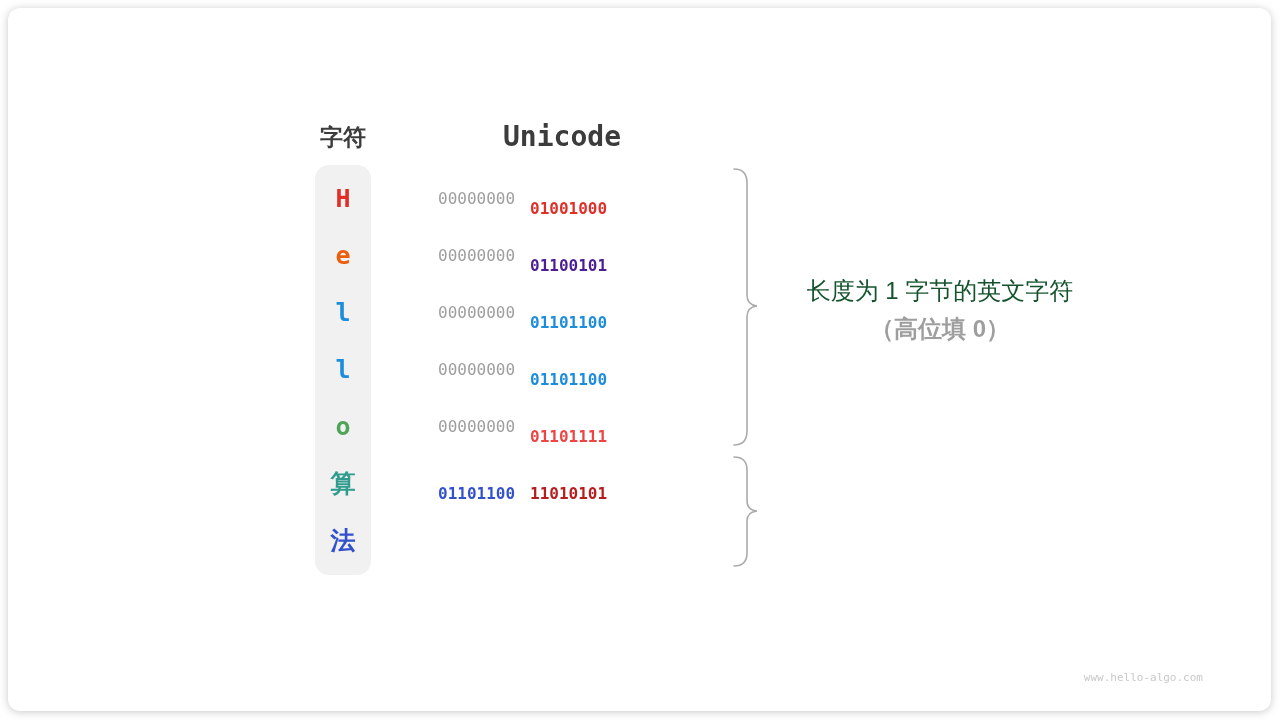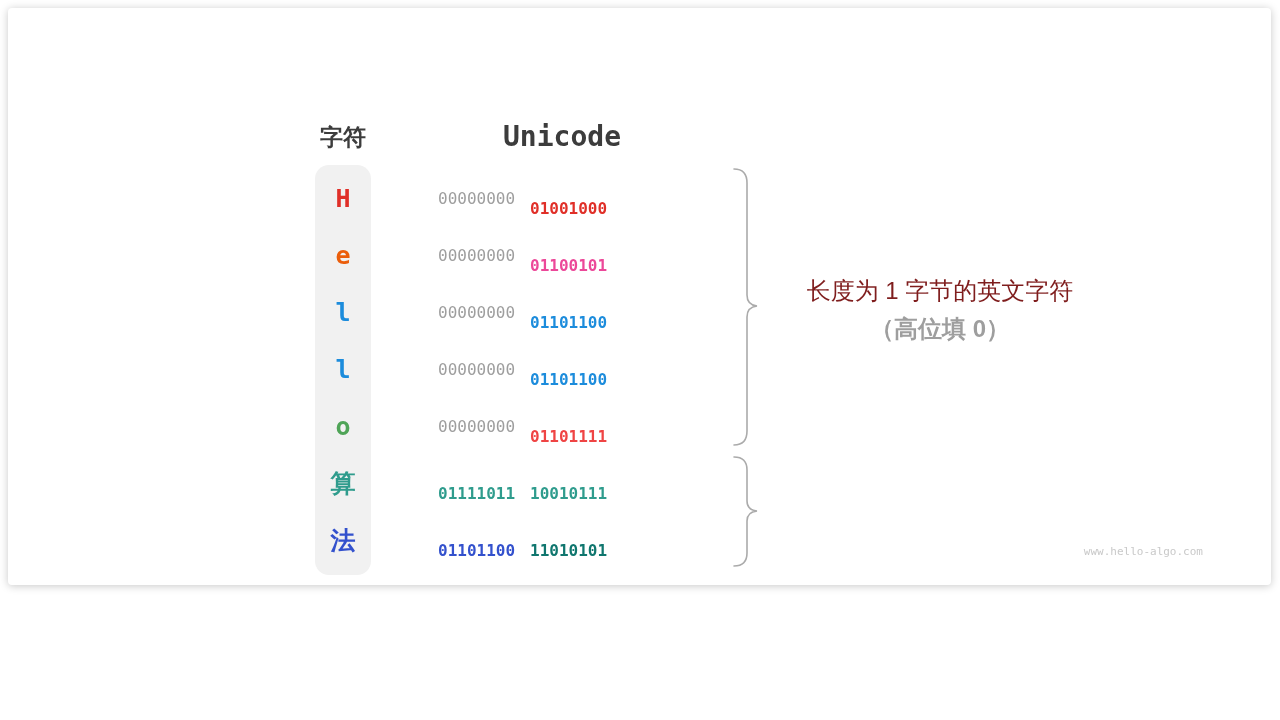--- a/index.html
+++ b/index.html
@@ -13,23 +13,23 @@
     width: 1280px;
     height: 720px;
     background: #ffffff;
     overflow: hidden;
   }
   #card {
     position: absolute;
     left: 8px;
     top: 8px;
     width: 1263px;
-    height: 577px;
+    height: 703px;
     background: #ffffff;
-    border-radius: 4px;
+    border-radius: 12px;
     box-shadow: 0 1px 9px rgba(0,0,0,0.22);
   }
   .hdr {
     position: absolute;
     top: 114px;
     height: 30px;
     line-height: 30px;
     font-weight: bold;
     color: #3c3c3c;
     text-align: center;
@@ -88,21 +88,21 @@
     width: 1280px;
     height: 720px;
     pointer-events: none;
   }
   .annot {
     position: absolute;
     left: 761px;
     width: 342px;
     text-align: center;
     font-size: 24px;
-    color: #7f1d1d;
+    color: #14532d;
     line-height: 30px;
   }
   #annot-1-line1 { top: 268px; }
   #annot-1-line2 {
     top: 306px;
     color: #9e9e9e;
     font-weight: bold;
   }
   #annot-2-line1 { top: 486px; }
   #watermark {
@@ -128,26 +128,25 @@
         <div class="char-cell" style="color: rgb(224, 47, 40);">H</div>
         <div class="char-cell" style="color: rgb(235, 94, 11);">e</div>
         <div class="char-cell" style="color: rgb(28, 140, 220);">l</div>
         <div class="char-cell" style="color: rgb(28, 140, 220);">l</div>
         <div class="char-cell" style="color: rgb(79, 164, 87);">o</div>
         <div class="char-cell" style="color: rgb(47, 156, 141);">算</div>
         <div class="char-cell" style="color: rgb(51, 81, 205);">法</div>
       </div>
     <div id="bin-col">
         <div class="bin-row"><span class="byte1" style="color: rgb(158, 158, 158);">00000000</span><span class="byte2 bold" style="color: rgb(224, 47, 40);">01001000</span></div>
-        <div class="bin-row"><span class="byte1" style="color: rgb(158, 158, 158);">00000000</span><span class="byte2 bold" style="color: #ec4899;">01100101</span></div>
+        <div class="bin-row"><span class="byte1" style="color: rgb(158, 158, 158);">00000000</span><span class="byte2 bold" style="color: #4c1d95;">01100101</span></div>
         <div class="bin-row"><span class="byte1" style="color: rgb(158, 158, 158);">00000000</span><span class="byte2 bold" style="color: rgb(28, 140, 220);">01101100</span></div>
         <div class="bin-row"><span class="byte1" style="color: rgb(158, 158, 158);">00000000</span><span class="byte2 bold" style="color: rgb(28, 140, 220);">01101100</span></div>
         <div class="bin-row"><span class="byte1" style="color: rgb(158, 158, 158);">00000000</span><span class="byte2 bold" style="color: #ef4444;">01101111</span></div>
-        <div class="bin-row"><span class="byte1 bold" style="color: rgb(47, 156, 141);">01111011</span><span class="byte2 bold" style="color: rgb(47, 156, 141);">10010111</span></div>
-        <div class="bin-row"><span class="byte1 bold" style="color: rgb(51, 81, 205);">01101100</span><span class="byte2 bold" style="color: #0f766e;">11010101</span></div>
+        <div class="bin-row"><span class="byte1 bold" style="color: rgb(51, 81, 205);">01101100</span><span class="byte2 bold" style="color: #b91c1c;">11010101</span></div>
       </div>
 
     <svg id="braces-svg" viewBox="0 0 1280 720">
       <path d="M726,161 Q739,161 739,175 L739,287 Q739,297 749,298 Q739,299 739,309 L739,423 Q739,437 726,437" fill="none" stroke="#ababab" stroke-width="1.6" stroke-linecap="round"></path>
       <path d="M726,449 Q739,449 739,462 L739,493 Q739,502 749,503 Q739,504 739,513 L739,545 Q739,558 726,558" fill="none" stroke="#ababab" stroke-width="1.6" stroke-linecap="round"></path>
     </svg>
 
     <div id="annot-1-line1" class="annot">长度为 1 字节的英文字符</div>
     <div id="annot-1-line2" class="annot">（高位填 0）</div>
 

